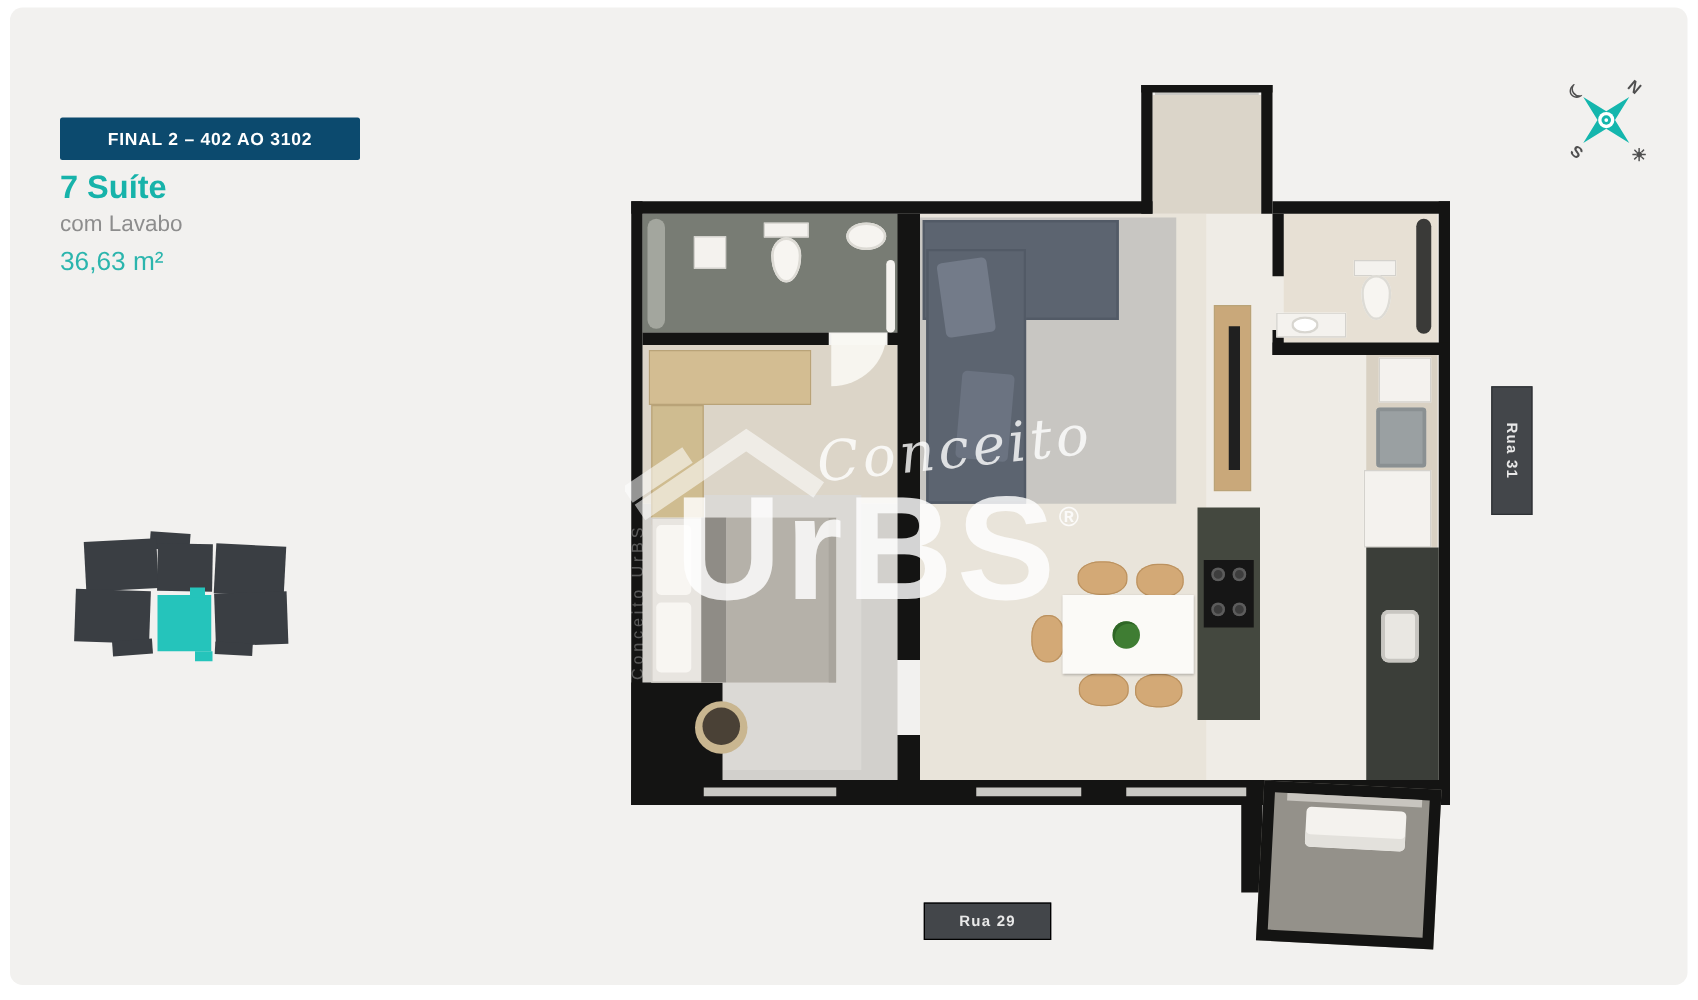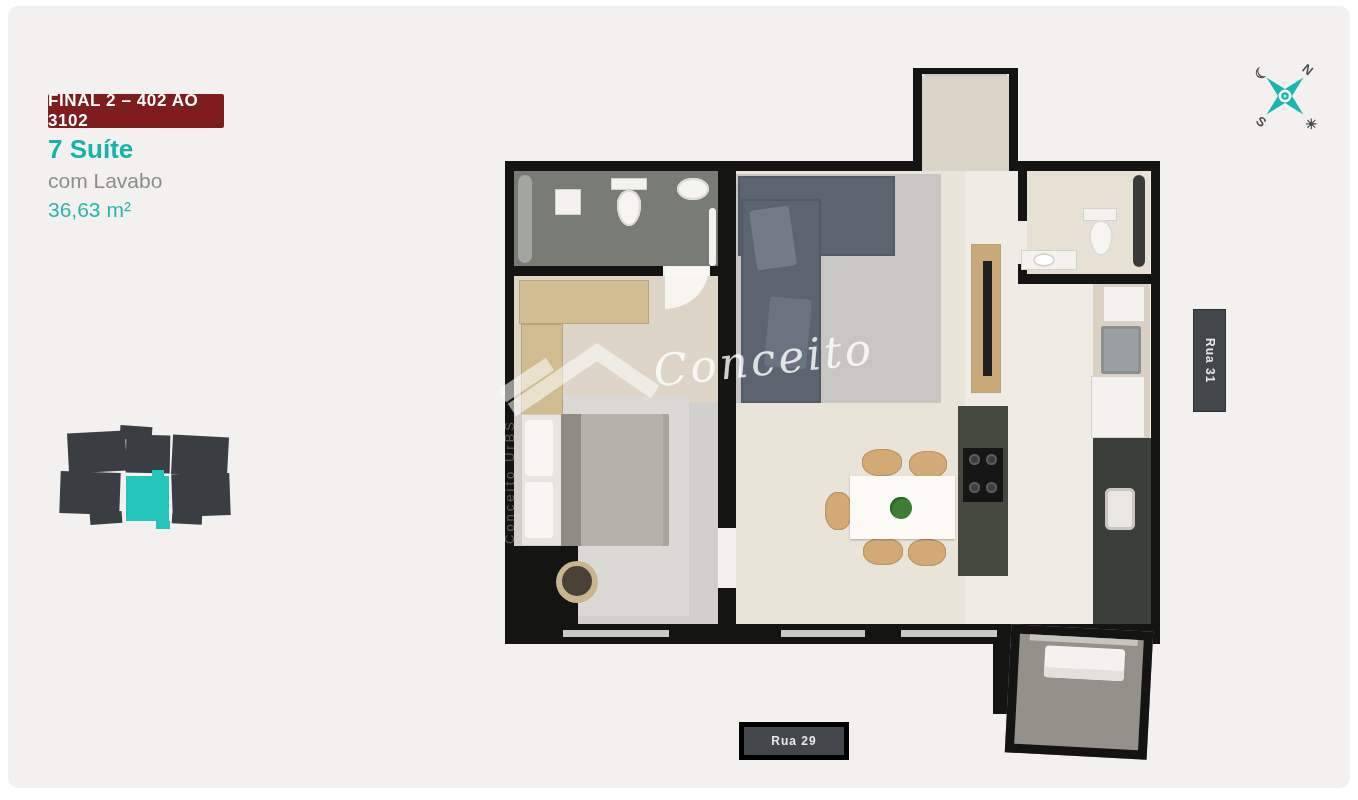--- a/index.html
+++ b/index.html
@@ -3,33 +3,33 @@
 <meta charset="utf-8">
 <style>
   html,body{margin:0;padding:0;background:#ffffff;}
   .stage{position:relative;width:1358px;height:800px;background:#ffffff;overflow:hidden;
          font-family:"Liberation Sans",sans-serif;}
   .canvas{position:absolute;left:8px;top:6px;width:1342px;height:782px;background:#f2f1ef;
           border-radius:10px;}
   .abs{position:absolute;}
   .wall{position:absolute;background:#141413;}
   
-  .unit-badge{position:absolute;left:40px;top:88px;width:176px;height:34px;background:#7f1d1d;
-              color:#ffffff;font-weight:bold;font-size:17px;letter-spacing:.6px;
+  .unit-badge{position:absolute;left:40px;top:88px;width:240px;height:34px;background:#0c4a6e;
+              color:#ffffff;font-weight:bold;font-size:14px;letter-spacing:.6px;
               display:flex;align-items:center;justify-content:center;border-radius:2px;}
   .unit-title{position:absolute;left:40px;top:128px;color:#17b3aa;font-size:26px;font-weight:bold;}
-  .unit-sub{position:absolute;left:40px;top:163px;color:#8d8d8d;font-size:21px;}
+  .unit-sub{position:absolute;left:40px;top:163px;color:#8d8d8d;font-size:18px;}
   .unit-area{position:absolute;left:40px;top:192px;color:#2bb5ad;font-size:21px;}
   
   .rua-right{position:absolute;left:1185px;top:303px;width:31px;height:101px;background:#43464a;
              border:1px solid #2e3134;color:#e8e8e8;font-size:12px;font-weight:bold;
              writing-mode:vertical-rl;display:flex;align-items:center;justify-content:center;
              letter-spacing:1px;}
   .rua-bottom{position:absolute;left:731px;top:716px;width:100px;height:28px;background:#43464a;
-              border:5px solid #000000;color:#e8e8e8;font-size:12px;font-weight:bold;
+              border:1px solid #000000;color:#e8e8e8;font-size:12px;font-weight:bold;
               display:flex;align-items:center;justify-content:center;letter-spacing:1px;}
   
   .keyplan{position:absolute;left:52px;top:418px;width:172px;height:134px;}
   .kp{position:absolute;background:#3a3e43;}
   .kp-t{background:#25c4bb;}
   
   .compass{position:absolute;left:1243px;top:52px;width:80px;height:84px;}
   .compass .lbl{position:absolute;font-size:13px;font-weight:bold;color:#4f4f4f;}
   
   .plan{position:absolute;left:497px;top:62px;width:658px;height:692px;}
@@ -185,17 +185,18 @@
     <div class="abs" style="left:503px;top:560px;width:142px;height:128px;background:#94918a;border:9px solid #141413;transform:rotate(3deg);box-sizing:border-box;">
       <div class="abs" style="left:10px;top:0;width:108px;height:6px;background:#c8c5bf;"></div>
       <div class="abs" style="left:26px;top:10px;width:80px;height:32px;background:#f4f2ee;border-radius:4px;box-shadow:inset 0 -10px 0 #e3e1dc;"></div>
     </div>
 
     <svg class="abs" style="left:-5px;top:262px;" width="165" height="95">
       <path d="M12,80 L97,22 L155,62" stroke="rgba(255,255,255,.55)" stroke-width="15" fill="none"></path>
       <path d="M2,66 L50,34" stroke="rgba(255,255,255,.55)" stroke-width="15" fill="none"></path>
     </svg>
     <div class="wm-script">Conceito</div>
+    <div class="wm-brand"><span>UrBS</span><sup>®</sup></div>
     <div class="wm-side">Conceito UrBS</div>
   </div>
 
  </div>
 </div>
 
 </body></html>

